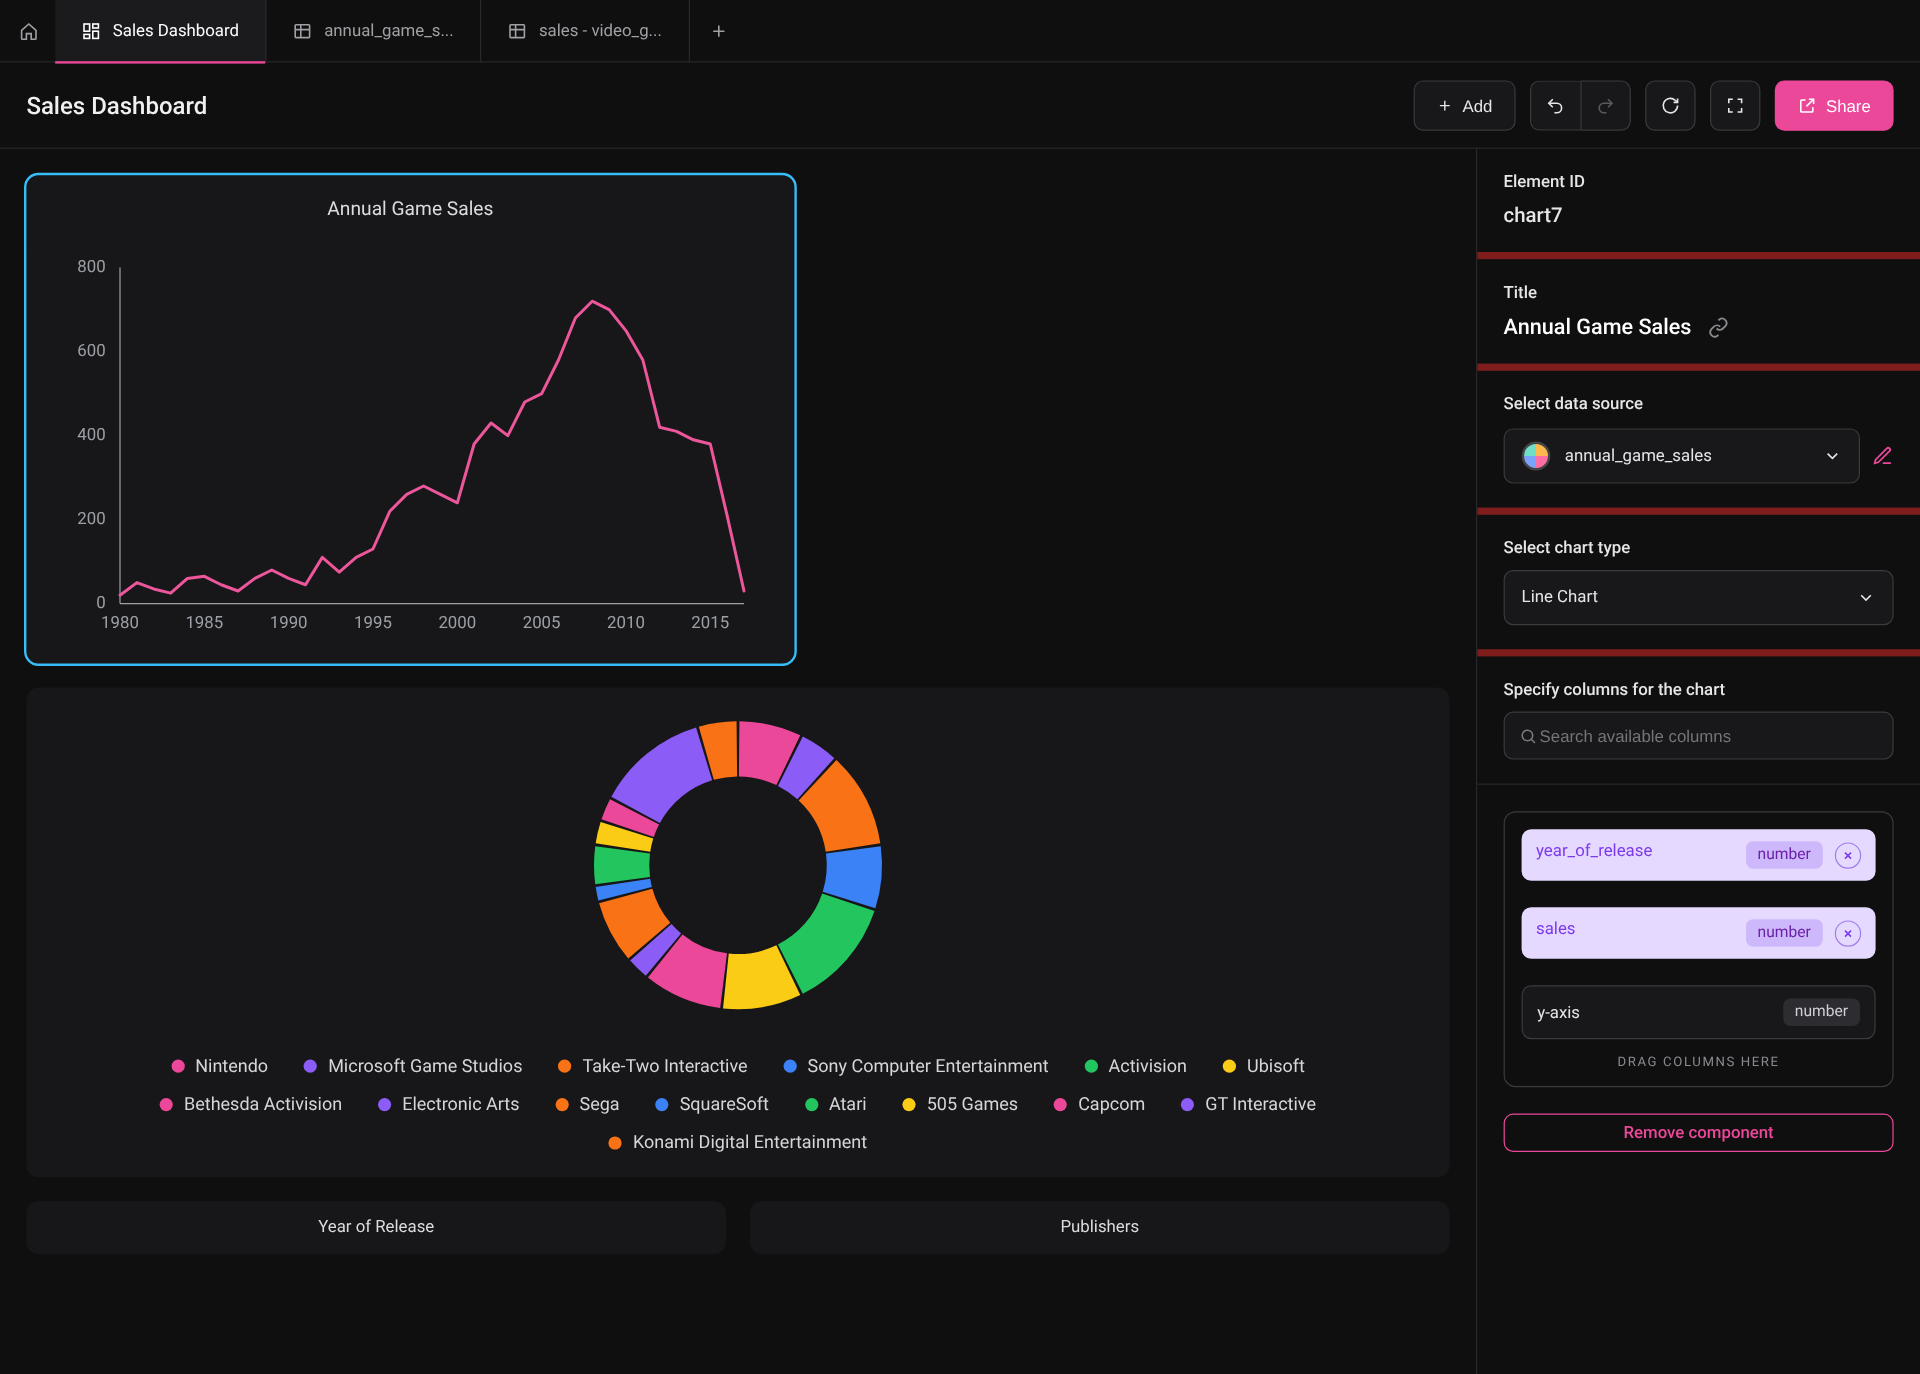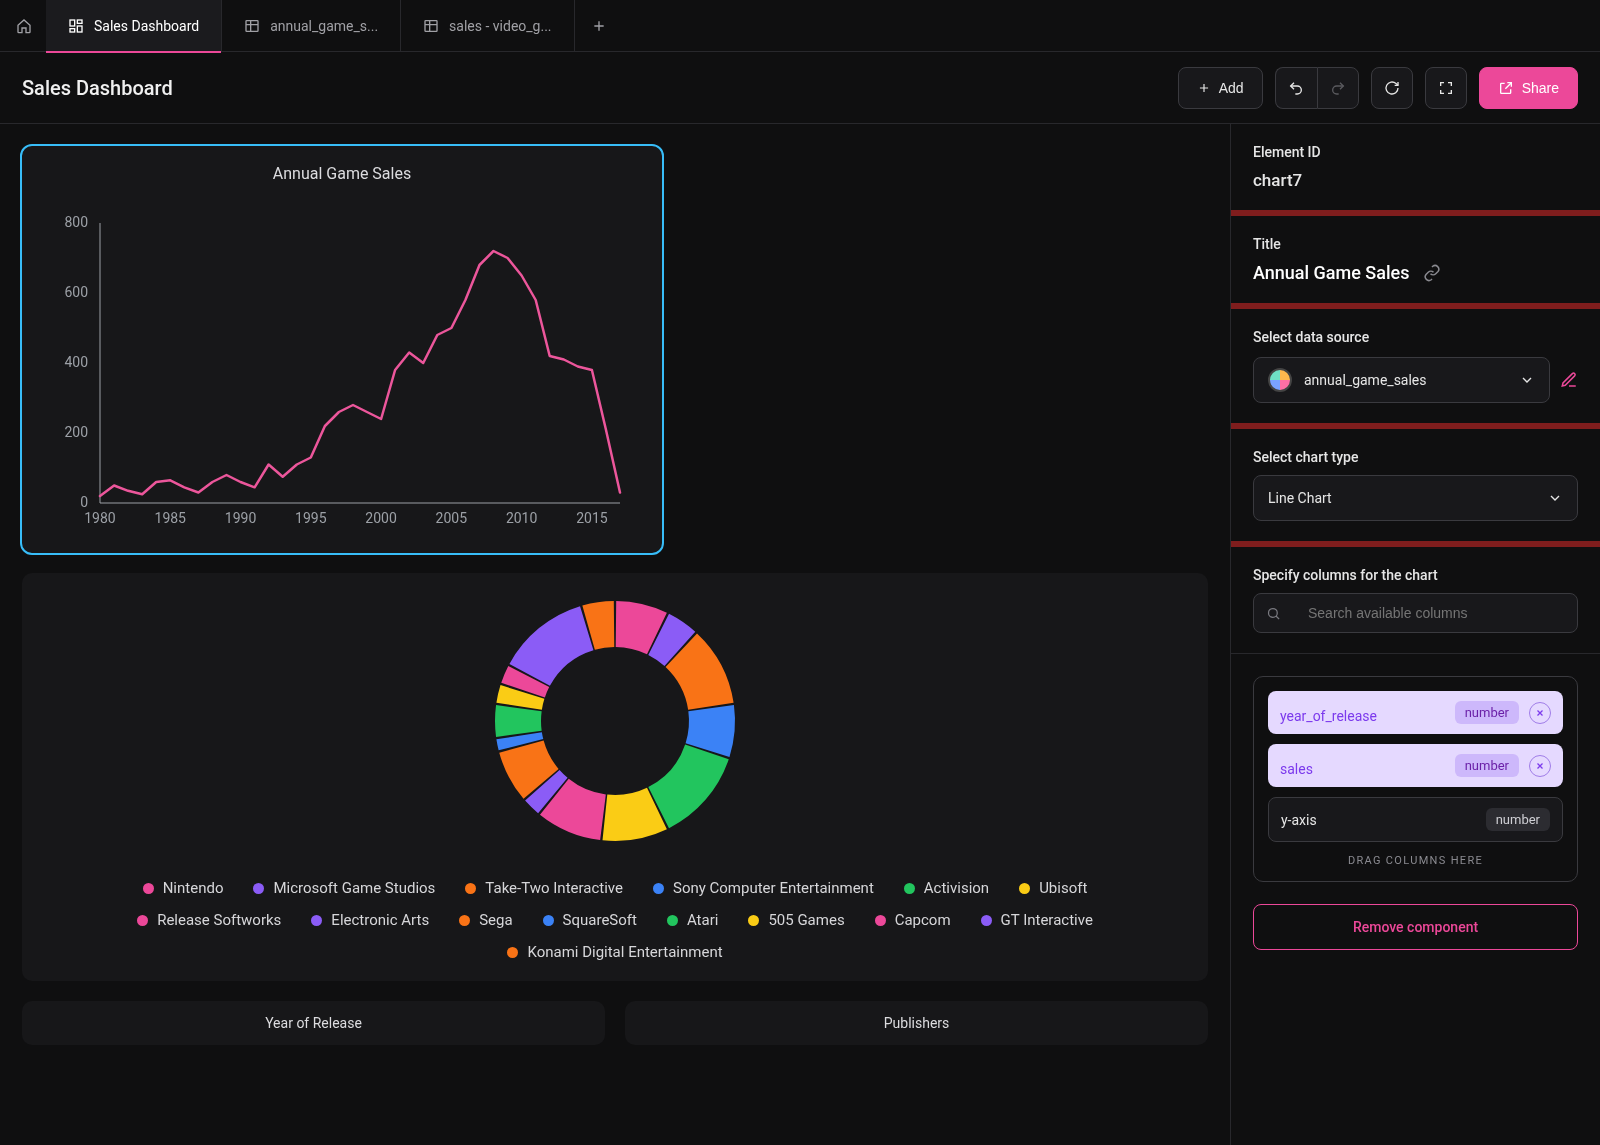--- a/index.html
+++ b/index.html
@@ -135,38 +135,38 @@
     background: conic-gradient(#ffb84d 0 25%, #ff6fa5 25% 50%, #7aa2ff 50% 75%, #6fe0c6 75% 100%);
     border:2px solid #444;
   }
   .edit-ds { color:#ec4899; margin-left:10px; cursor:pointer; }
 
   .col-search {
     height:40px;
     border:1px solid #3a3a3f;
     background:#18181b;
     border-radius:8px;
-    display:flex; align-items:center; gap:27px;
+    display:flex; align-items:center; gap:2px;
     padding:0 12px;
     color:#7a7a80;
   }
   .col-search input {
     background:transparent; border:none; outline:none; color:#e6e6e6;
     flex:1; font-size:14px;
   }
 
   
   .col-well {
     margin:22px; border:1px solid #3a3a3f; border-radius:10px; padding:14px;
   }
   .col-chip {
-    display:flex; align-items:flex-end; justify-content:space-between;
+    display:flex; align-items:flex-start; justify-content:space-between;
     background:#e5d9ff; color:#7c3aed;
     border-radius:8px; padding:10px 12px;
-    margin-bottom:10px;
+    margin-bottom:22px;
   }
   .col-chip .right { display:flex; align-items:center; gap:10px; }
   .type-pill {
     background:#cdb8fb; color:#6b21a8;
     border-radius:6px; padding:4px 10px; font-size:13px;
   }
   .chip-remove {
     width:22px; height:22px; border-radius:999px;
     border:1.5px solid #a07de8;
     display:flex; align-items:center; justify-content:center;
@@ -178,21 +178,21 @@
     background:#18181b; border:1px solid #3a3a3f; color:#e6e6e6;
     border-radius:8px; padding:10px 12px; margin-bottom:6px;
   }
   .axis-chip .type-pill { background:#2c2c31; color:#cfcfd4; }
   .drag-hint {
     text-align:center; letter-spacing:0.12em; font-size:11px; color:#8a8a90;
     margin-top:12px;
   }
   .remove-comp {
     margin:0 22px 22px 22px;
-    height:46px;
+    height:32px;
     border:1px solid #ec4899;
     color:#ec4899;
     border-radius:8px;
     display:flex; align-items:center; justify-content:center;
     cursor:pointer; font-weight:500;
   }
 
   
   .card {
     background:#171719;
@@ -382,21 +382,21 @@
             <div class="legend-item">
               <span class="swatch" style="background: rgb(34, 197, 94);"></span>
               <span>Activision</span>
             </div>
             <div class="legend-item">
               <span class="swatch" style="background: rgb(250, 204, 21);"></span>
               <span>Ubisoft</span>
             </div>
             <div class="legend-item">
               <span class="swatch" style="background: rgb(236, 72, 153);"></span>
-              <span>Release Softworks</span>
+              <span>Bethesda Activision</span>
             </div>
             <div class="legend-item">
               <span class="swatch" style="background: rgb(139, 92, 246);"></span>
               <span>Electronic Arts</span>
             </div>
             <div class="legend-item">
               <span class="swatch" style="background: rgb(249, 115, 22);"></span>
               <span>Sega</span>
             </div>
             <div class="legend-item">

